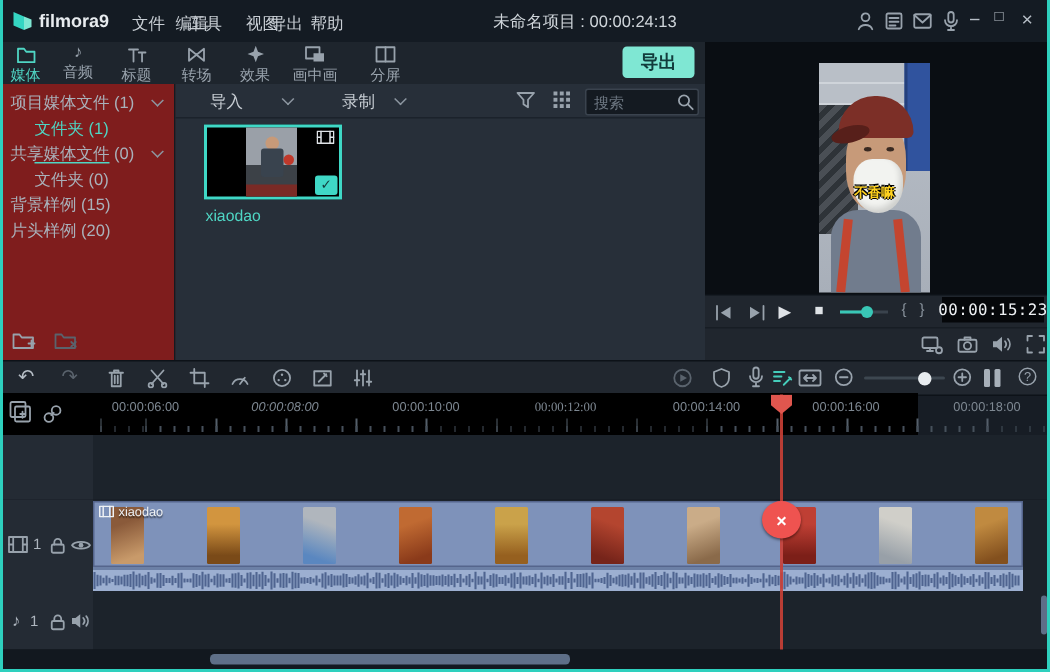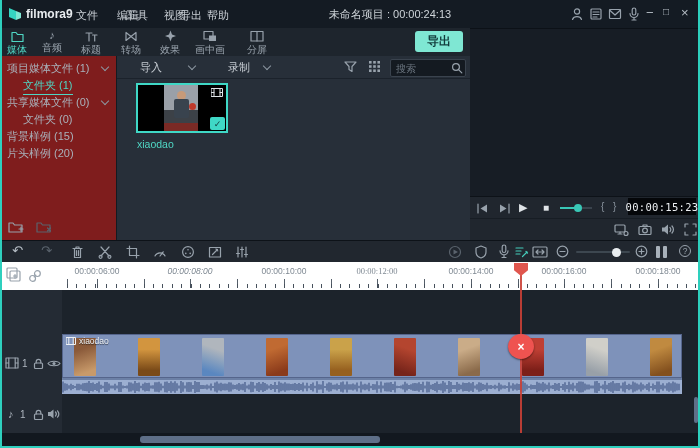--- a/index.html
+++ b/index.html
@@ -17,36 +17,36 @@
   #titlebar{left:0;top:0;width:700px;height:28px;background:#141b23;border-bottom:1px solid #0c1117;}
   .menu{position:absolute;top:8px;color:#c9cfd5;font-size:11px;cursor:default;}
   
   #tabbar{left:0;top:28px;width:470px;height:28px;background:#1e252d;border-bottom:1px solid #10151b;}
   .tab{position:absolute;top:2px;display:flex;flex-direction:column;align-items:center;gap:1px;color:#9aa4ae;font-size:10px;}
   .tab.active{color:#4fd6c4;}
   .tab.active .ic{stroke:#4fd6c4;}
   
   #sidebar{left:0;top:56px;width:116px;height:184px;background:#7f1d1d;border-right:1px solid #141a21;}
   .sitem{position:absolute;font-size:11px;color:#a9b1ba;white-space:nowrap;}
-  .sitem.active{color:#4fd6c4;border-bottom:1px solid #4fd6c4;padding-bottom:1px;}
+  .sitem.active{color:#4fd6c4;border-bottom:1px solid #4fd6c4;padding-bottom:15px;}
   
   #mediabody{left:117px;top:56px;width:353px;height:184px;background:#272f39;}
   #mediatools{left:0;top:0;width:353px;height:22px;border-bottom:1px solid #1b222b;}
   #searchbox{left:273px;top:3px;width:74px;height:16px;background:#141a21;border:1px solid #3a434e;border-radius:2px;text-align:right;}
   
   #preview{left:470px;top:28px;width:230px;height:168px;background:#0a0e13;}
   #pctrl1{left:470px;top:196px;width:230px;height:22px;background:#20262e;border-top:1px solid #0d1218;}
   #pctrl2{left:470px;top:218px;width:230px;height:22px;background:#20262e;border-top:1px solid #171d24;}
   #timecode{position:absolute;left:158px;top:1px;width:68px;height:17px;background:#05070a;color:#eef1f4;
             font-family:"DejaVu Sans Mono","Liberation Mono",monospace;font-size:10.5px;display:flex;align-items:center;justify-content:center;letter-spacing:.3px;}
   
   #edittools{left:0;top:240px;width:700px;height:22px;background:#21272f;border-top:1px solid #0d1218;border-bottom:1px solid #0d1218;}
   .glyph{font-size:13px;color:#b6bec6;line-height:1;}
   
-  #ruler{left:0;top:262px;width:700px;height:28px;background:#ffffff;border-bottom:1px solid #0e141a;}
+  #ruler{left:0;top:262px;width:612px;height:28px;background:#000000;border-bottom:1px solid #0e141a;}
   .rlabel{position:absolute;top:4px;transform:translateX(-50%);font-size:8.5px;color:#7e8892;white-space:nowrap;}
   .ticks-minor{position:absolute;left:62px;top:22px;width:638px;height:4px;
       background-image:repeating-linear-gradient(90deg,#46505b 0 1px,transparent 1px 9.35px);background-position-x:35px;}
   .ticks-major{position:absolute;left:62px;top:17px;width:638px;height:9px;
       background-image:repeating-linear-gradient(90deg,#555f6a 0 1px,transparent 1px 46.75px);background-position-x:35px;}
   .hdr{position:absolute;left:0;width:62px;background:#242b34;border-right:1px solid #10161c;border-bottom:1px solid #0f151b;}
   .lane{position:absolute;left:62px;width:638px;background:#1c232b;border-bottom:1px solid #0f151b;}
   #clip{position:absolute;left:62px;top:334px;width:620px;height:60px;z-index:5;}
   #clip-pix{position:absolute;left:0;top:0;width:620px;height:44px;background:#7e92ba;overflow:hidden;border:1px solid #55658c;box-sizing:border-box;}
   .cthumb{position:absolute;top:3px;width:22px;height:38px;border-radius:1px;}
@@ -72,21 +72,21 @@
 <div id="win">
 
   <div id="titlebar" class="abs">
     <div class="abs" style="left:8px;top:7px;width:14px;height:14px;">
       <svg width="14" height="14">
           <polygon points="1,1 8,4 8,13 1,10" fill="#35d5c2"></polygon>
           <polygon points="8,4 13,6 13,11 8,13" fill="#7fe7d3"></polygon>
         </svg>
     </div>
     <span class="abs" style="left:26px;top:7px;color:#e8ecef;font-weight:bold;font-size:12px;">filmora9</span>
-    <span class="menu" style="left:76px;">文件</span>
+    <span class="menu" style="left:88px;">文件</span>
     <span class="menu" style="left:117px;">编辑</span>
     <span class="menu" style="left:126px;">工具</span>
     <span class="menu" style="left:164px;">视图</span>
     <span class="menu" style="left:180px;">导出</span>
     <span class="menu" style="left:207px;">帮助</span>
     <span class="abs" style="left:290px;top:7px;width:200px;text-align:center;color:#cfd5da;">未命名项目 : 00:00:24:13</span>
 
     <span class="abs" style="left:570px;top:7px;">
       <svg width="14" height="14" class="ic">
           <circle cx="7" cy="4.5" r="2.6"></circle>
@@ -223,20 +223,37 @@
       <span class="abs" style="left:73px;top:2px;">
         <svg width="12" height="9" class="ic" style="stroke:#dfe3e7;stroke-width:1;">
             <rect x="0.5" y="0.5" width="11" height="8"></rect>
             <path d="M3,0.5 V8.5 M9,0.5 V8.5 M0.5,4.5 h2.5 M9,4.5 h2.5"></path>
           </svg></span>
       <div class="abs" style="left:72px;top:32px;width:15px;height:13px;background:#3fd8c6;border-radius:2px;display:flex;align-items:center;justify-content:center;color:#123c3c;font-size:9px;font-weight:bold;">✓</div>
     </div>
     <span class="abs" style="left:20px;top:82px;color:#4fd6c4;font-size:10.5px;">xiaodao</span>
   </div>
 
+  <div id="preview" class="abs">
+    <div id="scene">
+      <div class="abs" style="left:0;top:0;width:74px;height:70px;background-image:repeating-linear-gradient(#b9bfc7 0 13px,#cfd4da 13px 14px);"></div>
+      <div class="abs" style="left:57px;top:0;width:17px;height:72px;background:#30539e;border-left:2px solid #24407c;"></div>
+      <div class="abs" style="left:0;top:28px;width:26px;height:86px;background:repeating-linear-gradient(135deg,#4a4f55 0 4px,#2e3338 4px 8px);"></div>
+      <div class="abs" style="left:8px;top:98px;width:60px;height:55px;background:#717c8d;border-radius:18px 18px 0 0;"></div>
+      <div class="abs" style="left:14px;top:104px;width:6px;height:49px;background:#c4452f;transform:rotate(6deg);"></div>
+      <div class="abs" style="left:52px;top:104px;width:6px;height:49px;background:#c4452f;transform:rotate(-6deg);"></div>
+      <div class="abs" style="left:18px;top:36px;width:40px;height:62px;background:#c79a79;border-radius:45% 45% 42% 42%;"></div>
+      <div class="abs" style="left:13px;top:22px;width:50px;height:28px;background:#7c2f27;border-radius:24px 24px 4px 4px;"></div>
+      <div class="abs" style="left:8px;top:42px;width:26px;height:11px;background:#571f1a;border-radius:50%;transform:rotate(-14deg);"></div>
+      <div class="abs" style="left:30px;top:56px;width:5px;height:3px;background:#3a2a22;border-radius:50%;"></div>
+      <div class="abs" style="left:45px;top:56px;width:5px;height:3px;background:#3a2a22;border-radius:50%;"></div>
+      <div class="abs" style="left:23px;top:64px;width:33px;height:36px;background:#f2f3f0;border-radius:38% 38% 50% 50%;box-shadow:inset -2px -3px 4px rgba(0,0,0,.15);"></div>
+      <span class="subtitle">不香嘛</span>
+    </div>
+  </div>
 
   <div id="pctrl1" class="abs">
     <span class="abs" style="left:6px;top:6px;">
       <svg width="13" height="11">
           <path d="M2,1 V10" class="ic"></path>
           <path class="fil" d="M11,1.5 L4.5,5.5 L11,9.5 Z"></path>
         </svg></span>
     <span class="abs" style="left:28px;top:6px;">
       <svg width="13" height="11">
           <path d="M11,1 V10" class="ic"></path>

